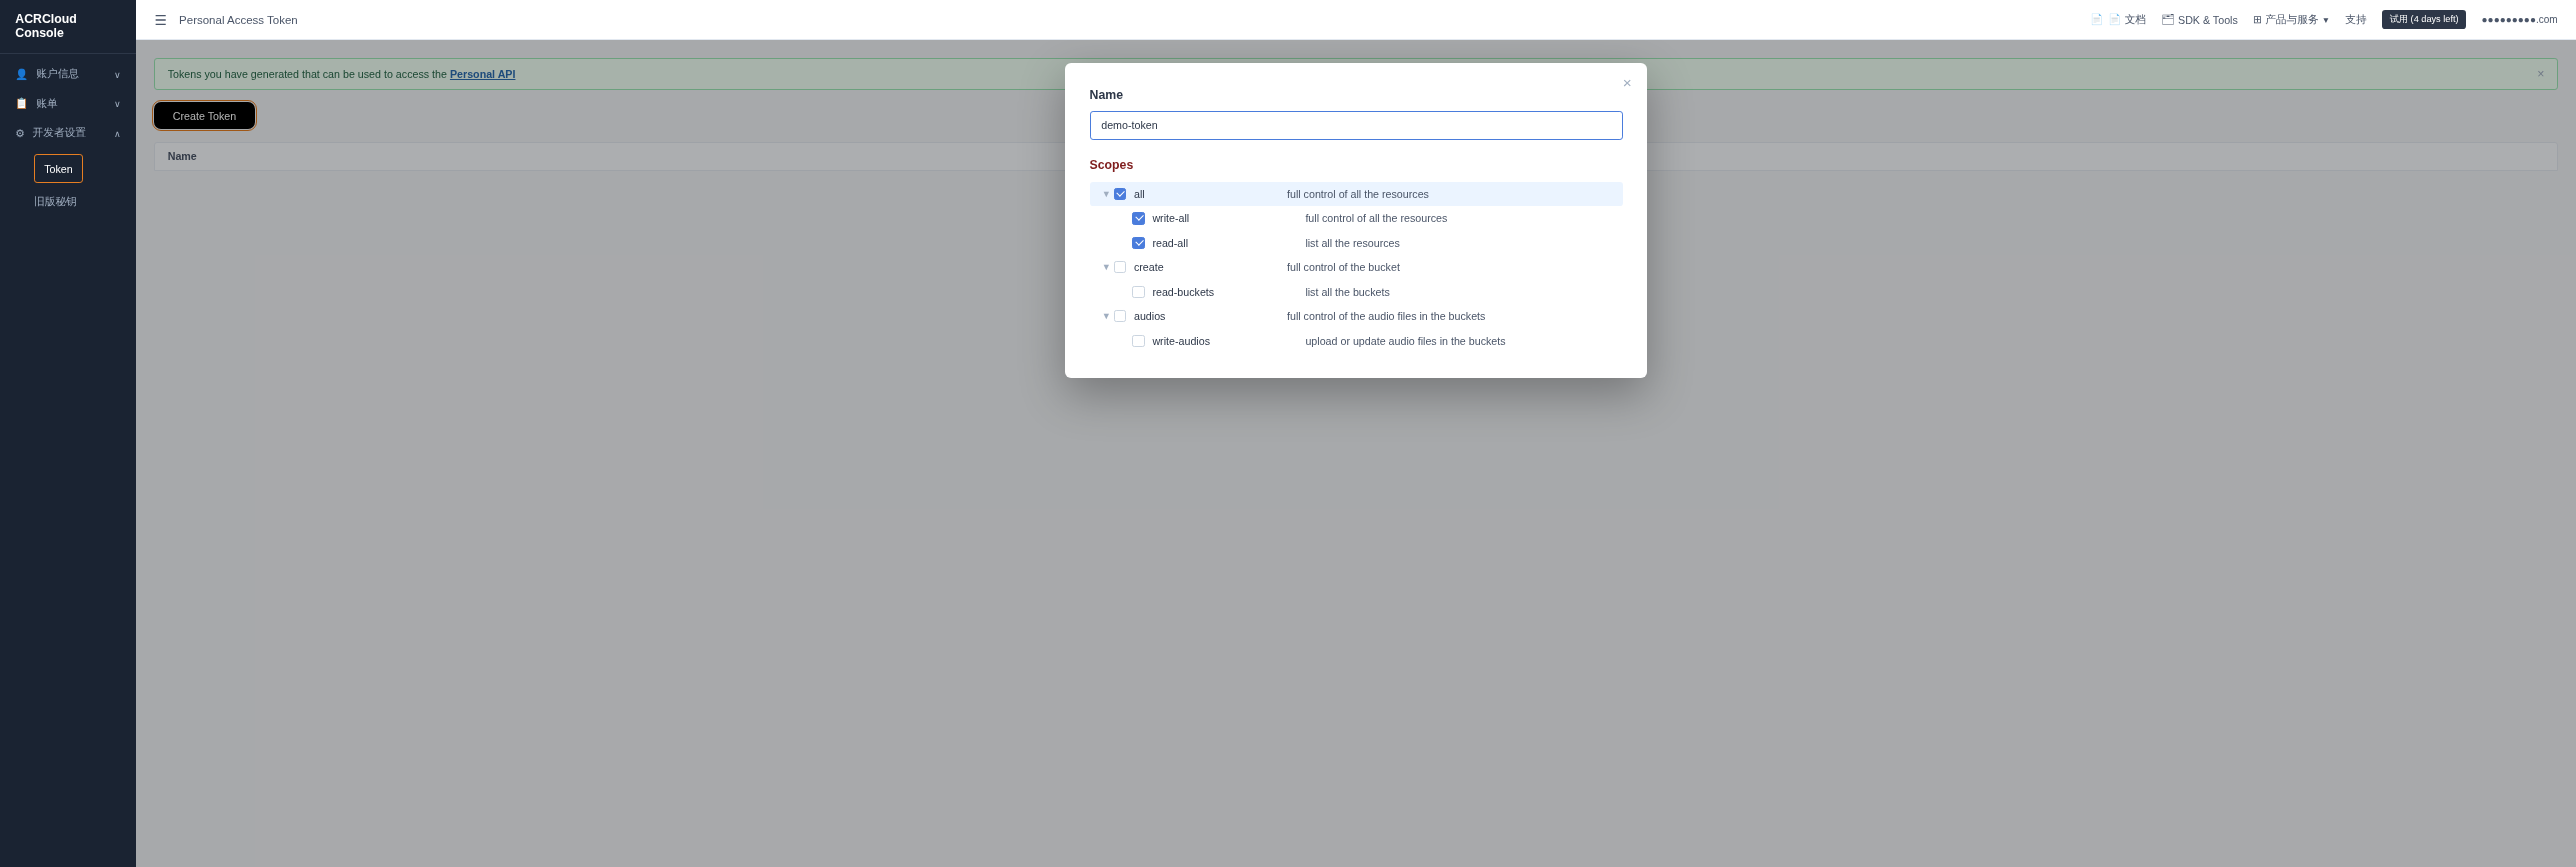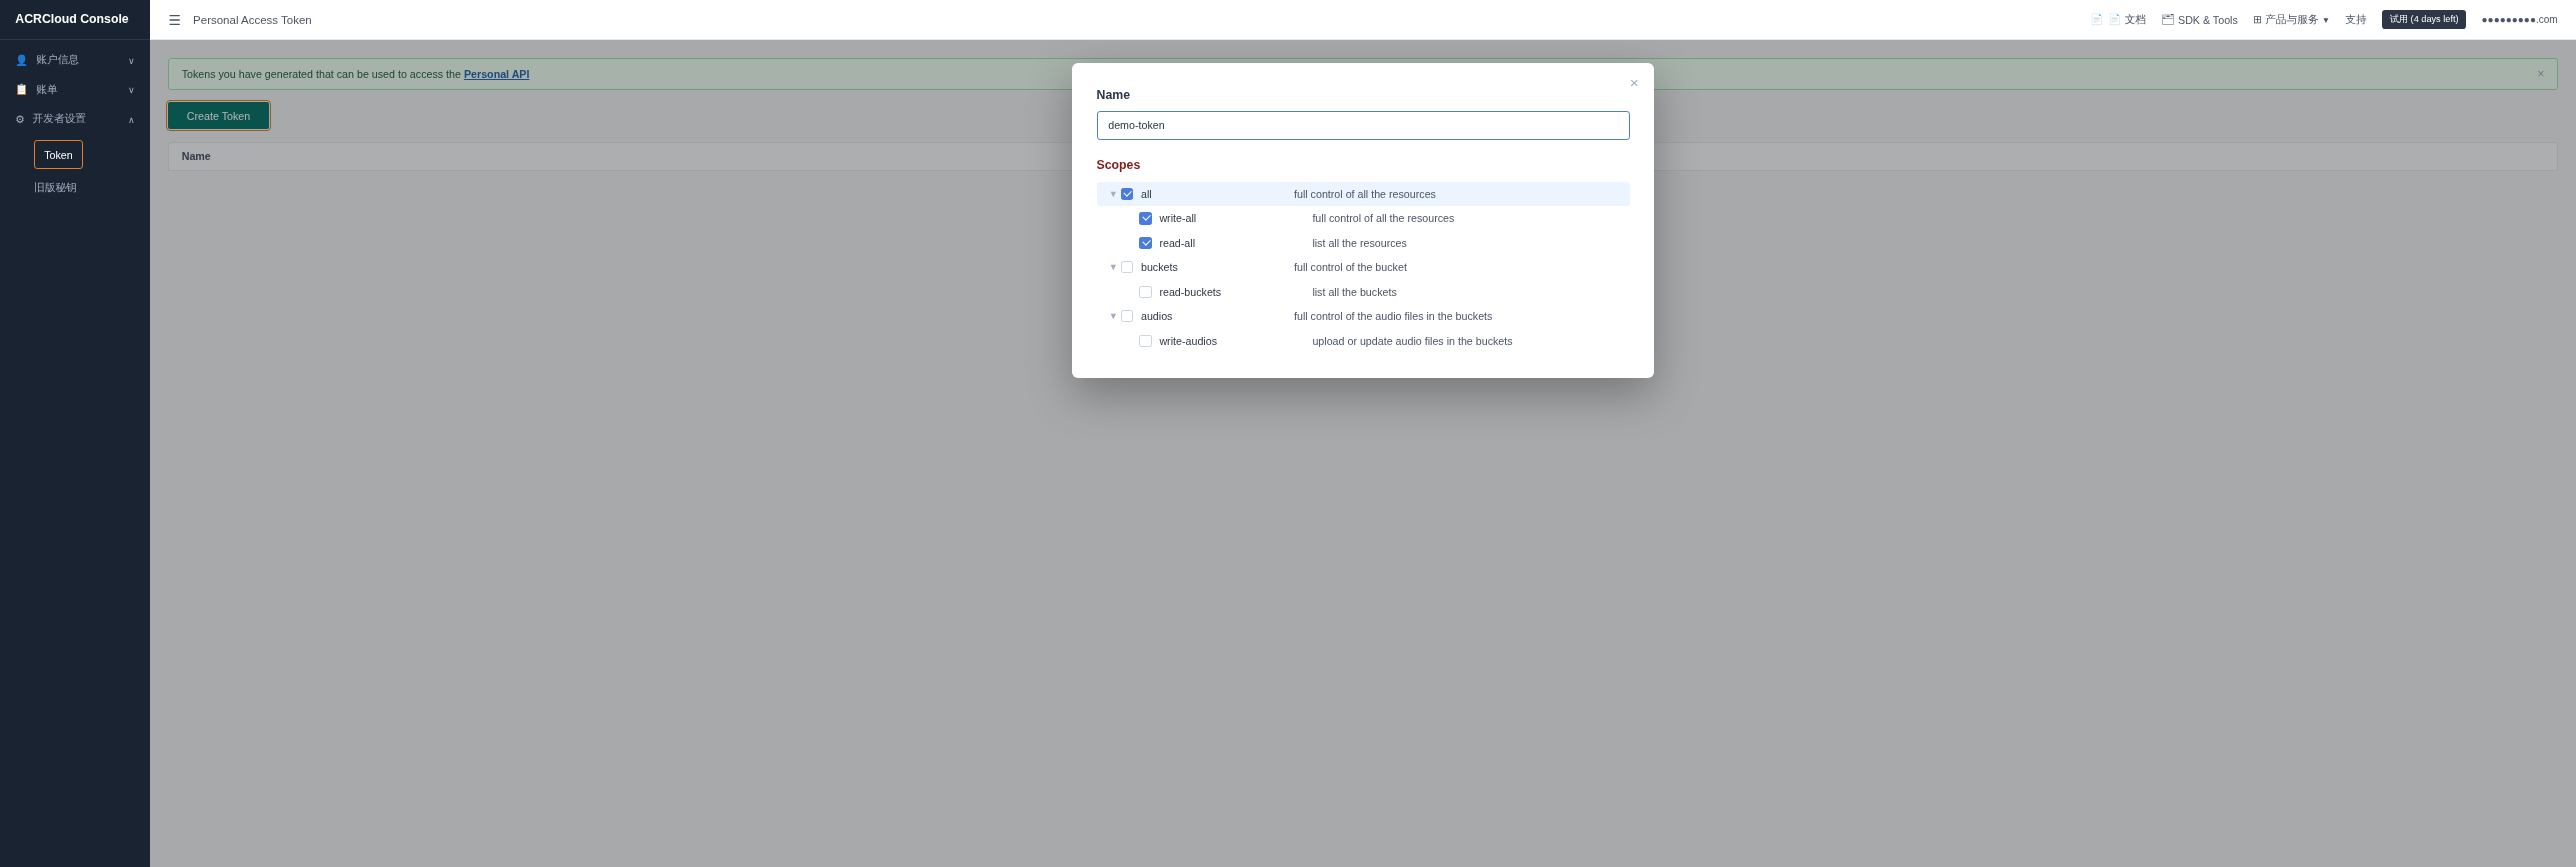--- a/index.html
+++ b/index.html
@@ -1,20 +1,20 @@
 <!DOCTYPE html>
 <html style="font-size:12.3px"><head>
   <meta charset="utf-8">
   <style>
     * { box-sizing: border-box; margin: 0; padding: 0; }
     body { font-family: -apple-system, BlinkMacSystemFont, 'Segoe UI', sans-serif; font-size: 10.7px; background: #f0f2f5; display: flex; height: 100vh; overflow: hidden; }
 
     
     .sidebar {
-      width: 150px;
+      width: 136px;
       background: #1a2332;
       color: #a0aec0;
       flex-shrink: 0;
       display: flex;
       flex-direction: column;
     }
     .sidebar-logo {
       padding: 12.3px 15.3px;
       color: #fff;
       font-size: 12.3px;
@@ -107,25 +107,25 @@
       align-items: center;
       justify-content: space-between;
       font-size: 10.7px;
       color: #276749;
     }
     .info-bar a { color: #2b6cb0; font-weight: 600; text-decoration: underline; }
     .close-info { cursor: pointer; color: #a0aec0; font-size: 12.3px; }
 
     
     .create-token-btn {
-      background: #0f766e;
+      background: #000000;
       color: #fff;
       border: none;
       padding: 7.7px 18.4px;
-      border-radius: 2px;
+      border-radius: 7px;
       font-size: 10.7px;
       cursor: pointer;
       margin-bottom: 12.3px;
       outline: 1.5px solid #e67e22;
       outline-offset: 1.5px;
     }
 
     
     .table-header {
       display: flex;
@@ -361,21 +361,21 @@
           <span class="scope-indent"></span>
           <input type="checkbox" class="cb-checked" checked="" style="">
           <span class="scope-name">read-all</span>
           <span class="scope-desc">list all the resources</span>
         </div>
 
         
         <div class="scope-row level-0">
           <span class="scope-indent">▼</span>
           <input type="checkbox" class="cb-unchecked" style="">
-          <span class="scope-name">buckets</span>
+          <span class="scope-name">create</span>
           <span class="scope-desc">full control of the bucket</span>
         </div>
 
         
 
         
         <div class="scope-row level-1">
           <span class="scope-indent"></span>
           <input type="checkbox" class="cb-unchecked" style="">
           <span class="scope-name">read-buckets</span>

